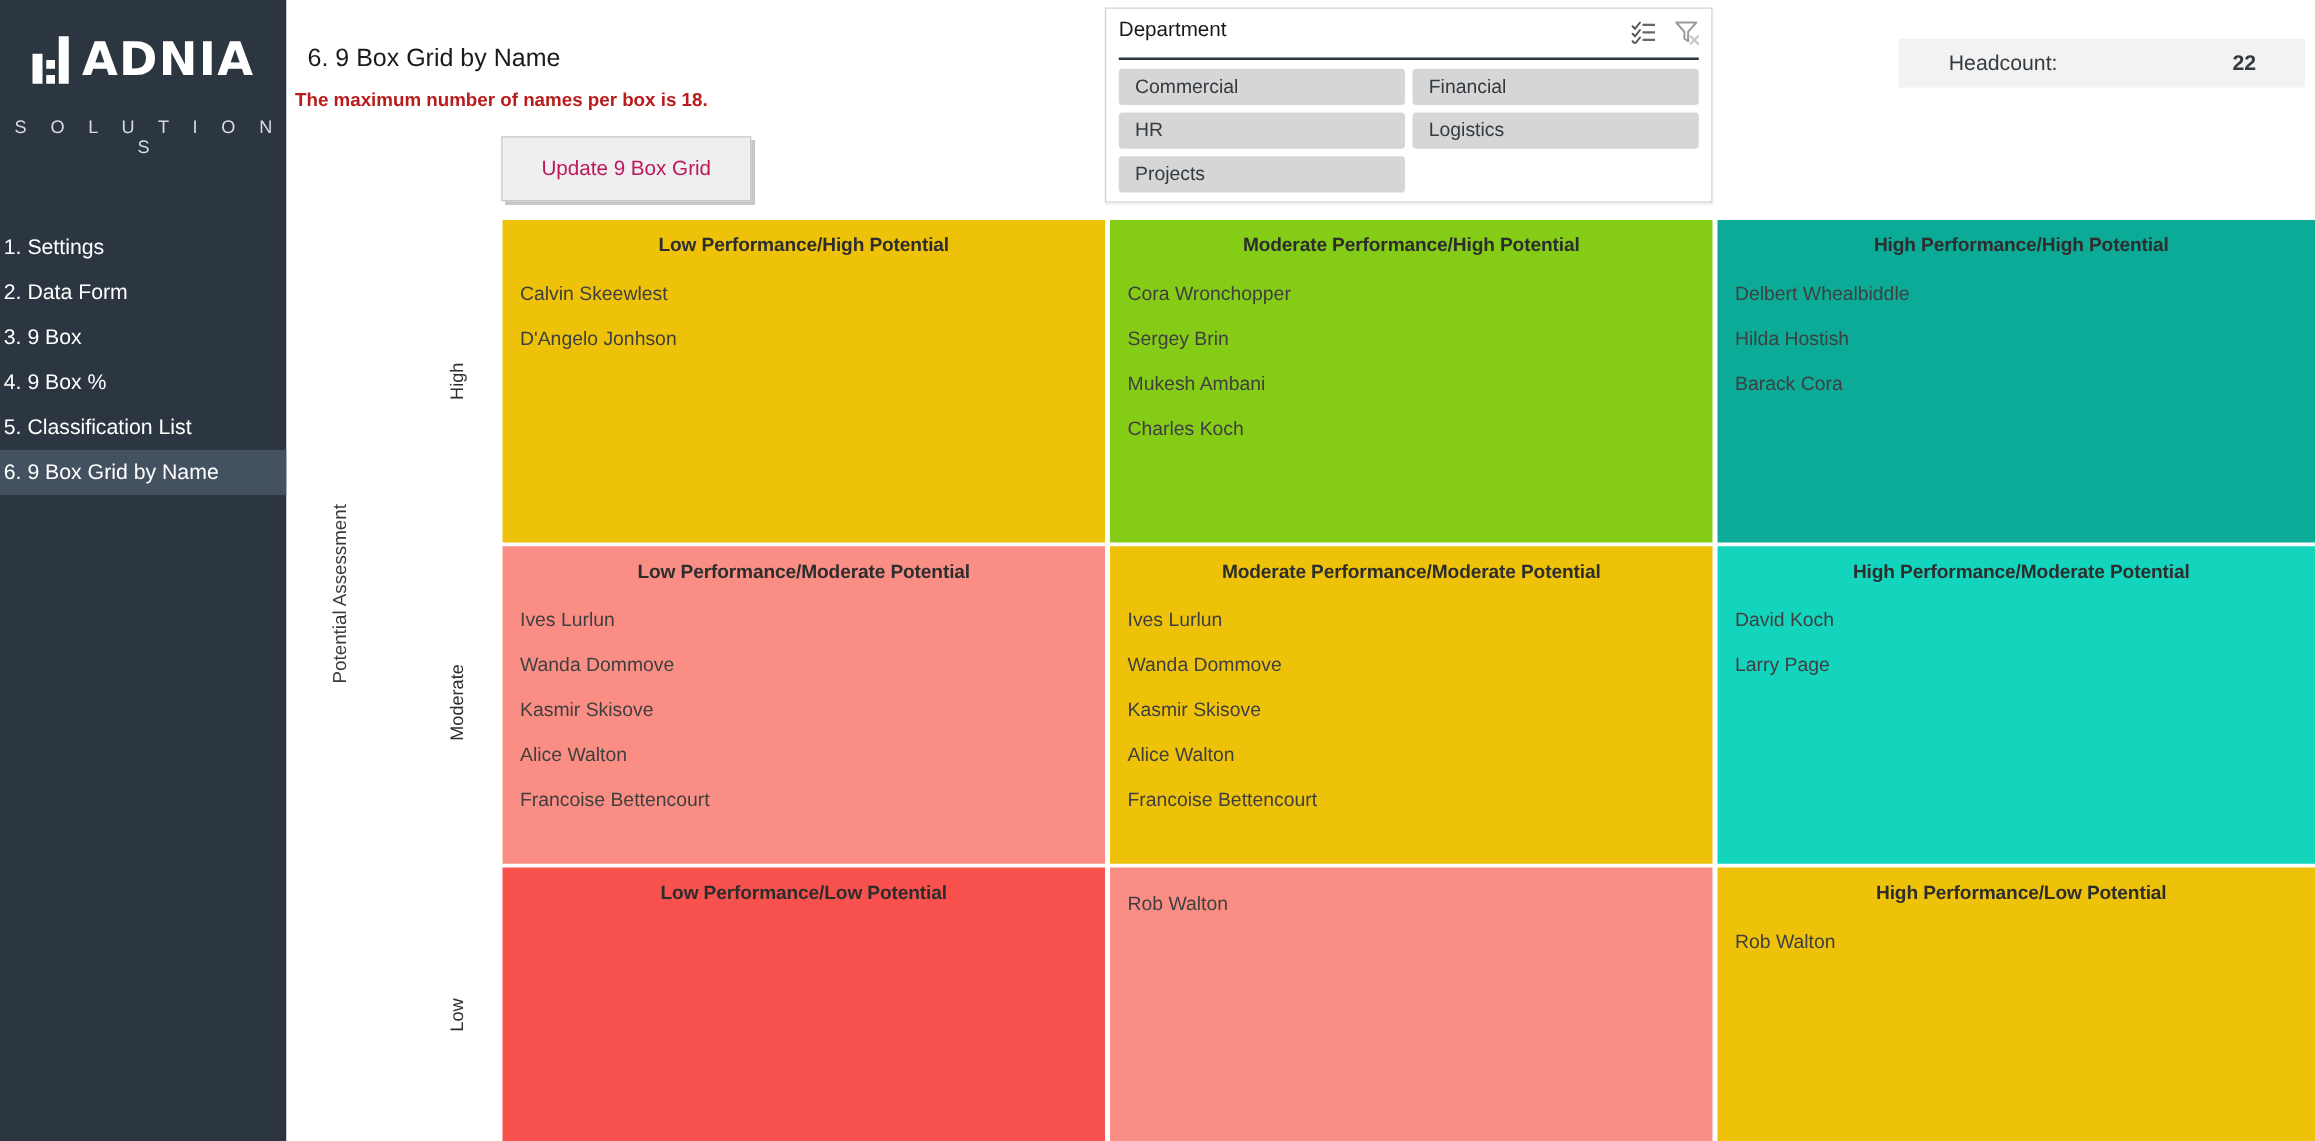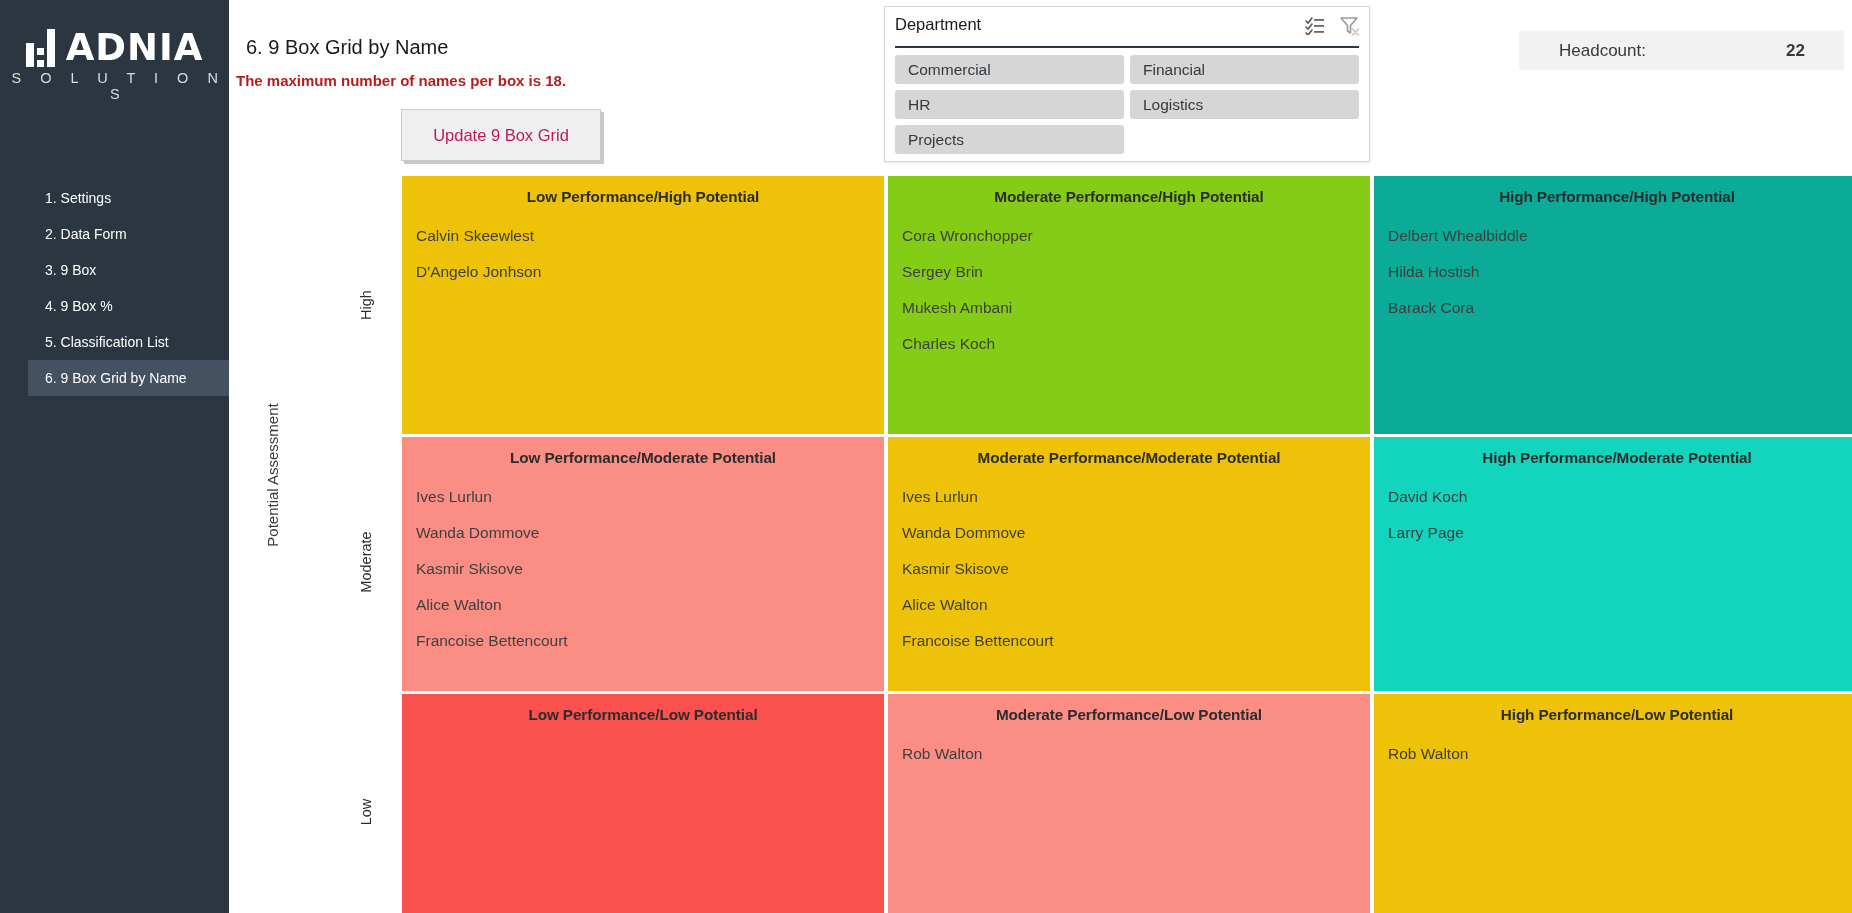--- a/index.html
+++ b/index.html
@@ -55,39 +55,38 @@
     font-size: 37px;
     font-weight: 700;
     letter-spacing: 1px;
     font-family: "DejaVu Sans", sans-serif;
     line-height: 38px;
   }
   .logo-sub {
     color: #d8dce0;
     font-size: 14.5px;
     letter-spacing: 7.5px;
-    margin-top: 0;
+    margin-top: 24px;
     padding-left: 8px;
     font-family: "Liberation Sans", sans-serif;
   }
 
   .nav {
     position: absolute;
     left: 0; top: 180px;
     width: 229px;
   }
   .nav-item {
     height: 36px;
     display: flex;
     align-items: center;
-    padding-left: 17px;
+    padding-left: 3px;
     color: #ffffff;
-    font-size: 14px;
+    font-size: 17px;
     cursor: pointer;
-    margin-left: 28px;
   }
   .nav-item.active { background: #435160; }
 
   
   .page-title {
     position: absolute;
     left: 246px; top: 36px;
     font-size: 20px;
     color: #1a1a1a;
   }
@@ -360,21 +359,20 @@
         <div class="cell-names">
           <div class="name">David Koch</div>
           <div class="name">Larry Page</div>
         </div>
       </div>
       <div class="cell" style="background: rgb(249, 81, 77);">
         <div class="cell-title">Low Performance/Low Potential</div>
         <div class="cell-names"></div>
       </div>
       <div class="cell" style="background: rgb(250, 142, 133);">
-        <div class="cell-title">Moderate Performance/Low Potential</div>
         <div class="cell-names">
           <div class="name">Rob Walton</div>
         </div>
       </div>
       <div class="cell" style="background: rgb(237, 194, 9);">
         <div class="cell-title">High Performance/Low Potential</div>
         <div class="cell-names">
           <div class="name">Rob Walton</div>
         </div>
       </div>

